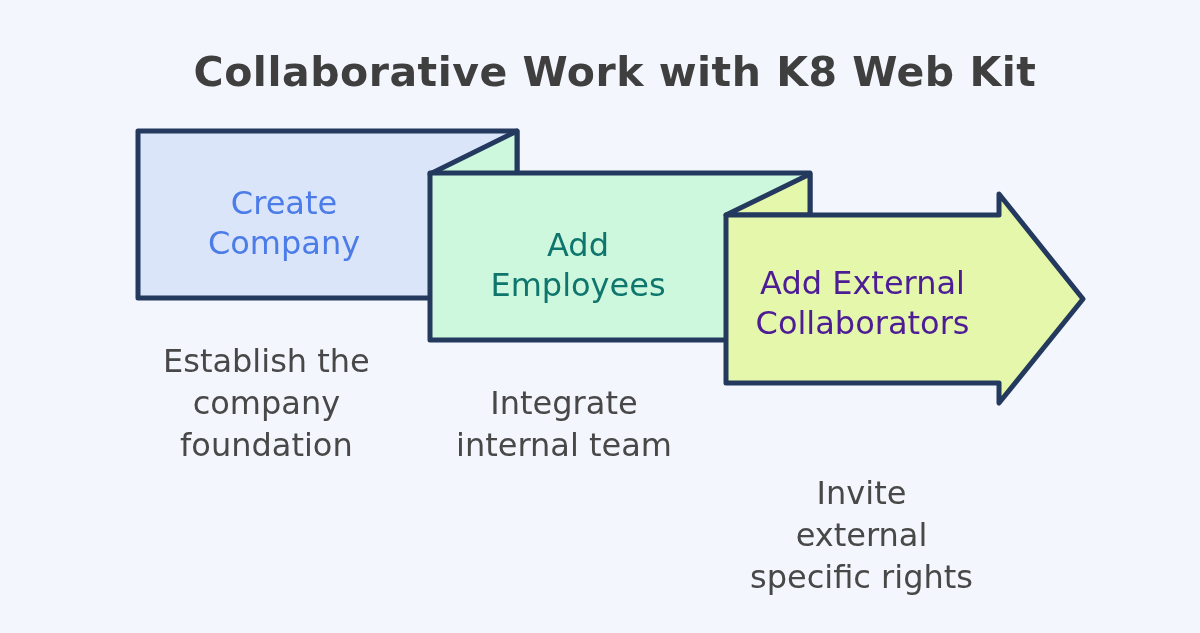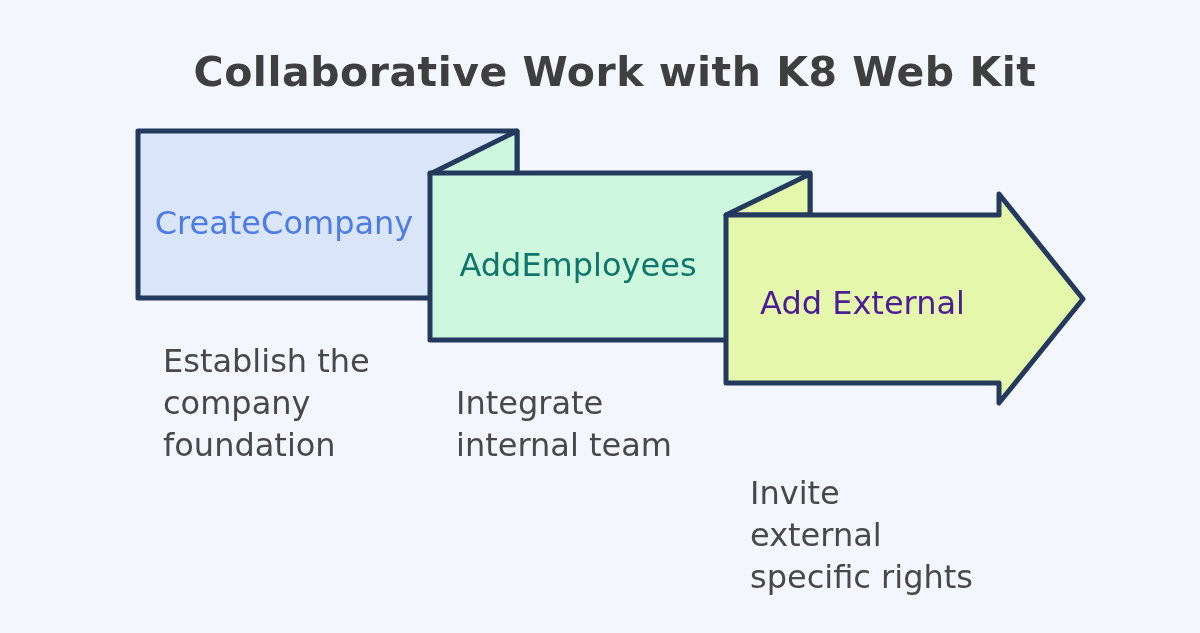--- a/index.html
+++ b/index.html
@@ -30,35 +30,37 @@
     color: #3F3F3F;
   }
   svg.shapes {
     position: absolute;
     top: 0;
     left: 0;
   }
   .step-label {
     position: absolute;
     display: flex;
+    flex-direction: column;
     align-items: center;
     justify-content: center;
     font-size: 32px;
     line-height: 40px;
     pointer-events: none;
   }
   .step-label.s1 { left: 138px; top: 131px; width: 292px; height: 167px; padding-top: 8px; color: #4C7CE8; }
   .step-label.s2 { left: 430px; top: 173px; width: 296px; height: 167px; padding-top: 8px; color: #0f766e; }
   .step-label.s3 { left: 726px; top: 215px; width: 273px; height: 168px; padding-top: 4px; color: #4c1d95; }
   .desc {
     position: absolute;
     font-size: 32px;
     line-height: 42px;
     color: #484848;
     white-space: nowrap;
+    text-align: center;
   }
   .desc.d1 { left: 163px; top: 340px; }
   .desc.d2 { left: 456px; top: 382px; }
   .desc.d3 { left: 750px; top: 424px; margin-top: 48px; }
 </style>
 </head>
 <body>
 
 <div class="canvas">
 
@@ -80,20 +82,21 @@
     <span>Company</span>
   </div>
 
   <div class="step-label s2">
     <span>Add</span>
     <span>Employees</span>
   </div>
 
   <div class="step-label s3">
     <span>Add External</span>
+    <span>Collaborators</span>
   </div>
 
   <div class="desc d1">
     <div>Establish the</div>
     <div>company</div>
     <div>foundation</div>
   </div>
 
   <div class="desc d2">
     <div>Integrate</div>

